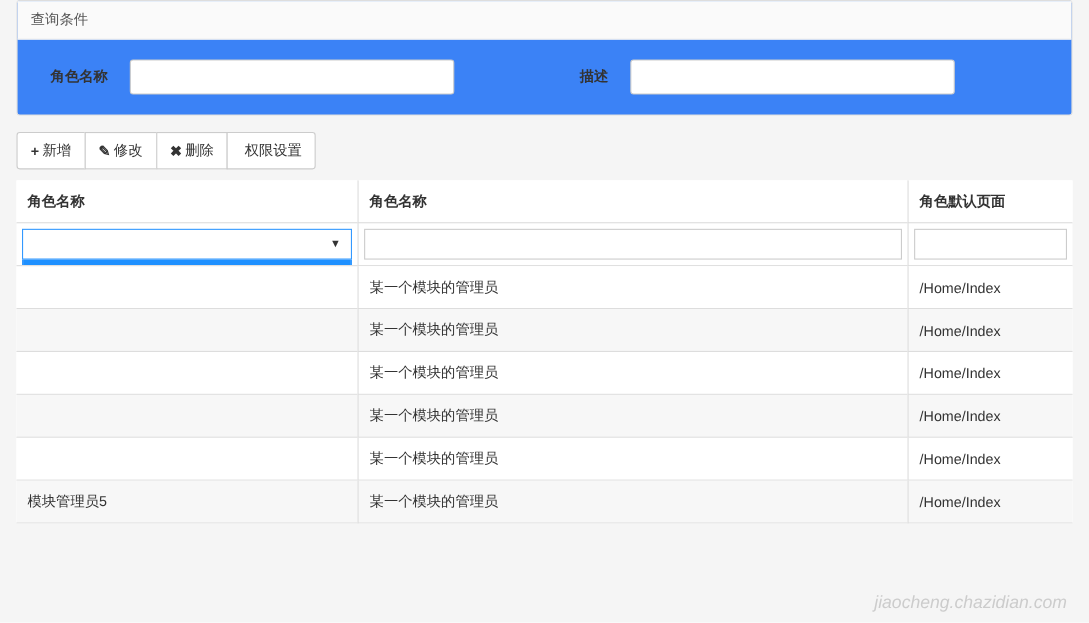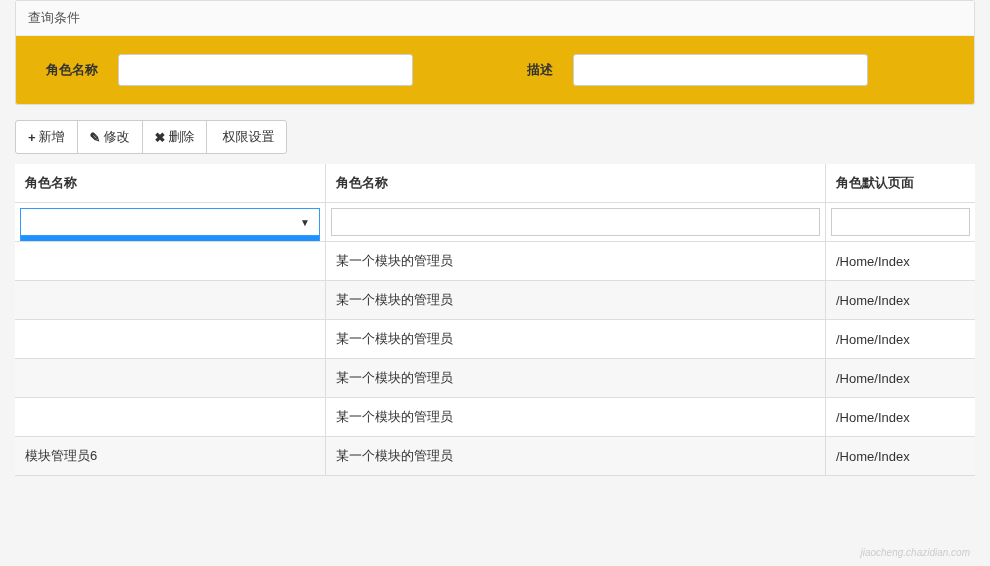--- a/index.html
+++ b/index.html
@@ -1,17 +1,17 @@
 <!DOCTYPE html>
 <html><head>
   <meta charset="utf-8">
   <style>
     * { box-sizing: border-box; margin: 0; padding: 0; }
     body { font-family: "Microsoft YaHei", Arial, sans-serif; font-size: 13px; color: #333; background: #f5f5f5; padding: 0; width: 990px; }
-    .panel { background: #eab308; border: 1px solid #ddd; border-radius: 3px; margin: 0 0 15px 0; }
+    .panel { background: #3b82f6; border: 1px solid #ddd; border-radius: 3px; margin: 0 0 15px 0; }
     .panel-header { padding: 8px 12px; color: #555; border-bottom: 1px solid #eee; background: #fafafa; }
     .panel-body { padding: 18px 12px; }
     .form-row { display: flex; align-items: center; }
     .form-group { display: flex; align-items: center; margin-right: 60px; }
     .form-label { font-weight: bold; color: #333; margin-right: 20px; min-width: 60px; text-align: right; }
     .form-input { height: 32px; border: 1px solid #ccc; border-radius: 3px; padding: 4px 8px; width: 295px; font-size: 13px; }
     .form-input-sm { width: 295px; }
     .toolbar { display: flex; margin: 15px 0 0 15px; }
     .btn { display: flex; align-items: center; padding: 7px 12px; background: #fff; border: 1px solid #ccc; font-size: 13px; cursor: pointer; margin-right: -1px; color: #333; }
     .btn:first-child { border-top-left-radius: 3px; border-bottom-left-radius: 3px; }
@@ -28,21 +28,21 @@
     .filter-caret { position: absolute; right: 10px; top: 50%; transform: translateY(-50%); pointer-events: none; font-size: 10px; }
     .filter-text { width: 100%; height: 28px; border: 1px solid #ccc; padding: 2px 6px; font-size: 13px; }
     .dropdown-list { position: absolute; top: 100%; left: 0; right: 0; background: #fff; border: 1px solid #3399ff; border-top: none; z-index: 1000; }
     .dropdown-item { padding: 2px 8px; font-size: 13px; color: #333; cursor: pointer; line-height: 1.3; }
     .dropdown-item.highlighted { background: #1e90ff; color: #fff; }
     .col-name { width: 310px; }
     .col-desc { width: 500px; }
     .col-page { width: auto; }
     tbody tr:nth-child(even) td { background: #f7f7f7; }
     tbody tr:nth-child(odd) td { background: #fff; }
-    .watermark { position: fixed; bottom: 8px; right: 20px; color: #bbb; font-size: 10px; font-style: italic; opacity: 0.7; }
+    .watermark { position: fixed; bottom: 8px; right: 20px; color: #bbb; font-size: 16px; font-style: italic; opacity: 0.7; }
   </style>
 </head>
 <body>
 
 <div class="panel" style="margin:0 15px 15px 15px;">
   <div class="panel-header">查询条件</div>
   <div class="panel-body">
     <div class="form-row">
       <div class="form-group" style="margin-left:10px;">
         <label class="form-label">角色名称</label>
@@ -123,21 +123,21 @@
           <td></td>
           <td>某一个模块的管理员</td>
           <td>/Home/Index</td>
         </tr>
         <tr>
           <td></td>
           <td>某一个模块的管理员</td>
           <td>/Home/Index</td>
         </tr>
         <tr>
-          <td>模块管理员6</td>
+          <td>模块管理员5</td>
           <td>某一个模块的管理员</td>
           <td>/Home/Index</td>
         </tr>
       </tbody>
   </table>
 </div>
 
 <div class="watermark">jiaocheng.chazidian.com</div>
 
 </body></html>

